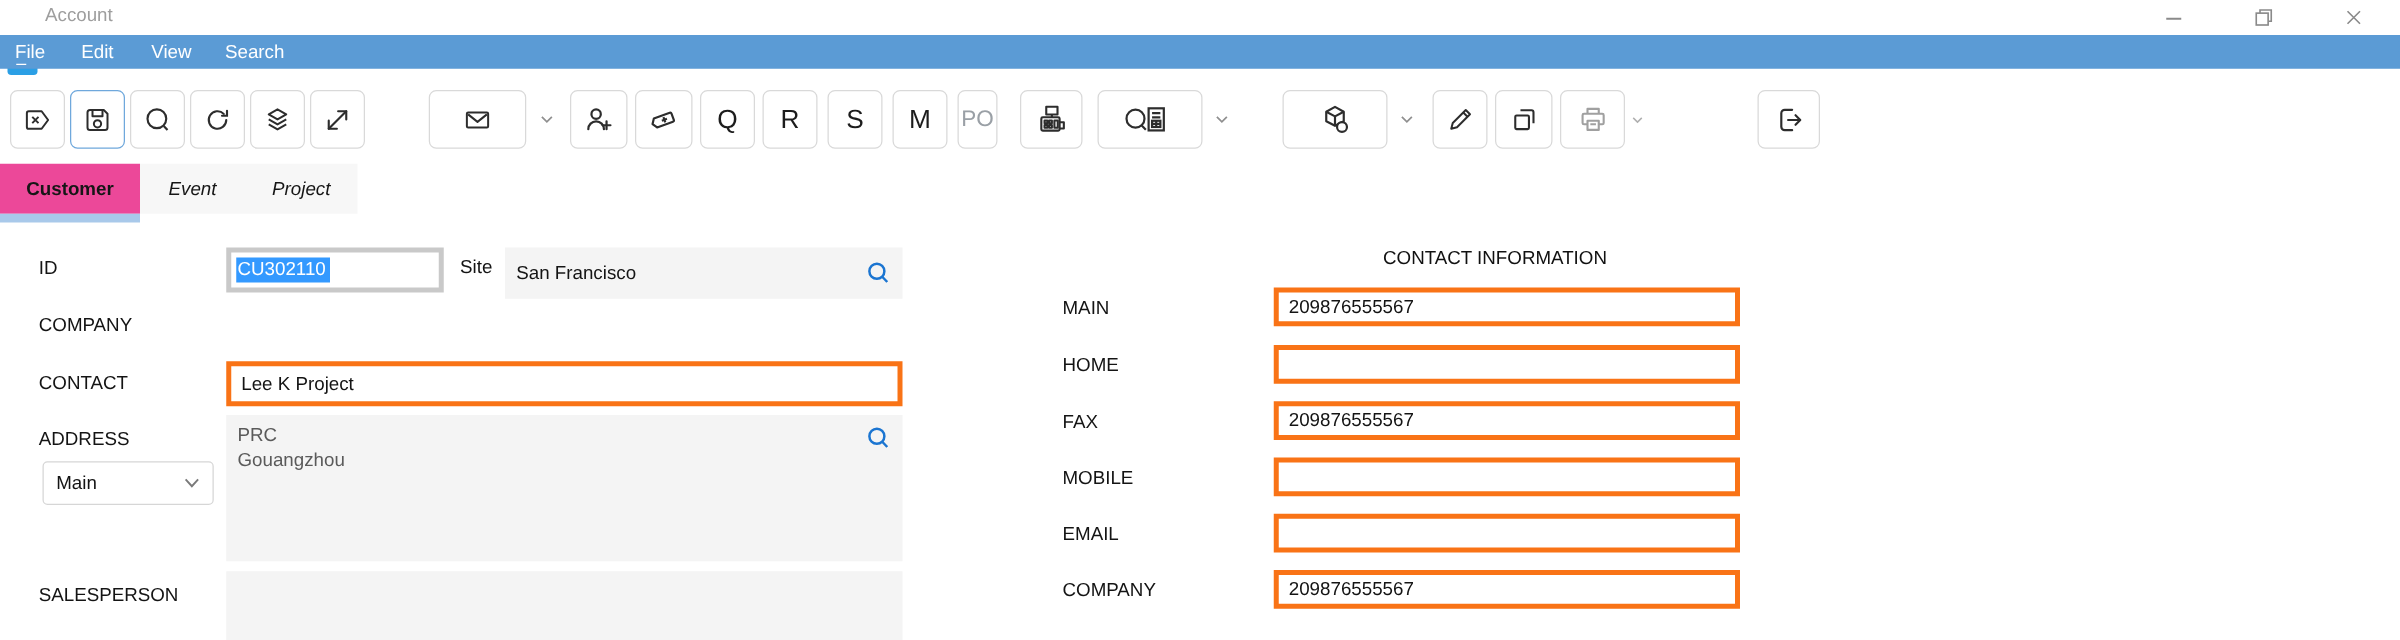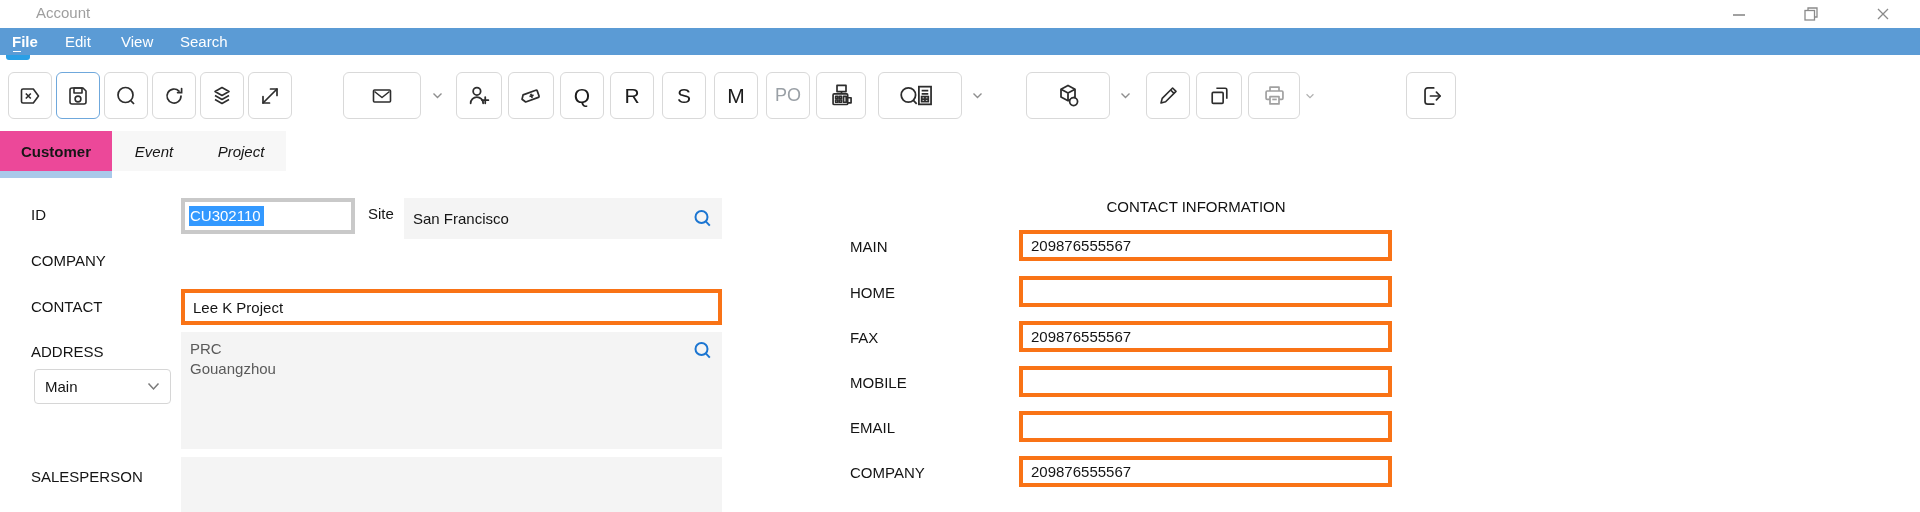--- a/index.html
+++ b/index.html
@@ -75,21 +75,21 @@
       </svg>
     </div>
     <div class="winctl" style="left:1868px;">
       <svg width="14" height="14" viewBox="0 0 14 14">
           <path d="M2 2 L12 12 M12 2 L2 12" stroke="#8a8a8a" stroke-width="1.3" fill="none"></path>
         </svg>
     </div>
   </div>
 
   <div class="menubar">
-    <div class="menuitem" style="left:12px;font-weight:bold;">File</div>
+    <div class="menuitem" style="left:12px;">File</div>
     <div class="mnemonic"></div>
     <div class="menuitem" style="left:65px;">Edit</div>
     <div class="menuitem" style="left:121px;">View</div>
     <div class="menuitem" style="left:180px;">Search</div>
   </div>
 
   <div class="btn" style="left:8px;width:44px;">
     <svg width="24" height="24" viewBox="0 0 24 24" fill="none" stroke="#2d2d2d" stroke-width="1.6" stroke-linejoin="round">
       <path d="M5 5 h10.3 l5.2 7 -5.2 7 H5 a1.5 1.5 0 0 1 -1.5 -1.5 v-11 A1.5 1.5 0 0 1 5 5 z"></path>
       <path d="M7.8 9.5 l5 5 M12.8 9.5 l-5 5"></path>
@@ -162,21 +162,21 @@
   </div>
   <div class="btn" style="left:610px;width:44px;">
     <span class="letter">R</span>
   </div>
   <div class="btn" style="left:662px;width:44px;">
     <span class="letter">S</span>
   </div>
   <div class="btn" style="left:714px;width:44px;">
     <span class="letter">M</span>
   </div>
-  <div class="btn" style="left:766px;width:44px;">
+  <div class="btn" style="left:766px;width:32px;">
     <span class="letter dim">PO</span>
   </div>
 
   <div class="btn" style="left:816px;width:50px;">
     <svg width="27" height="27" viewBox="0 0 24 24" fill="none" stroke="#2d2d2d" stroke-width="1.5" stroke-linejoin="round">
       <rect x="8" y="3" width="8" height="5.5"></rect>
       <path d="M12 8.5 v2"></path>
       <rect x="4.5" y="10.5" width="13" height="9.5" rx="1"></rect>
       <rect x="6.8" y="12.8" width="2" height="2"></rect>
         <rect x="10" y="12.8" width="2" height="2"></rect>

